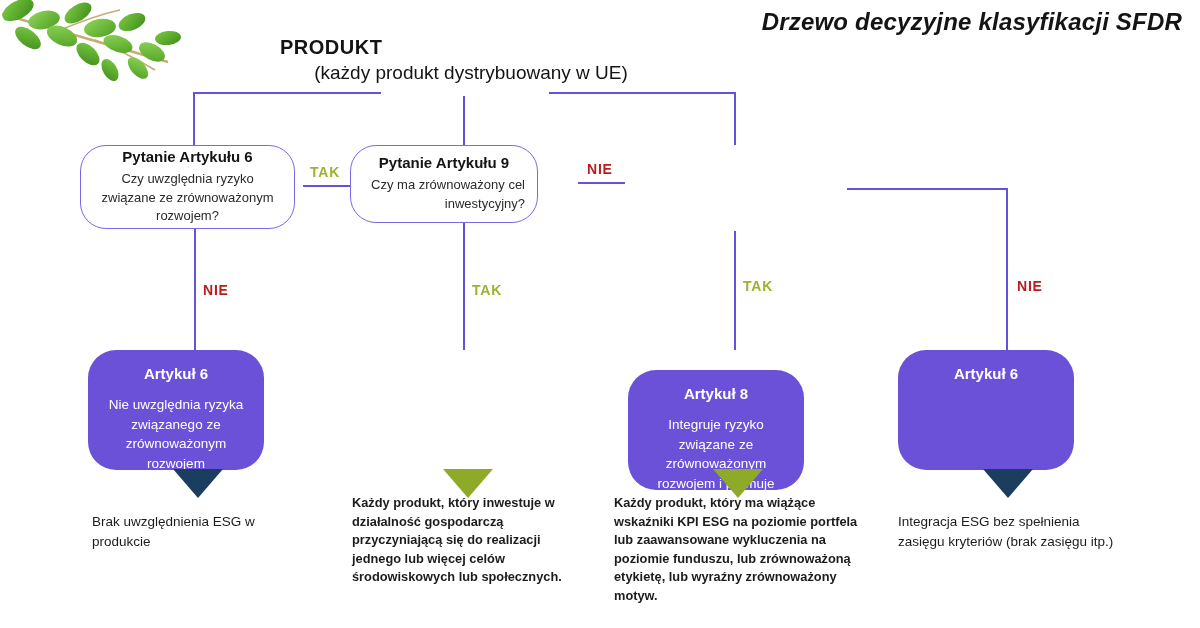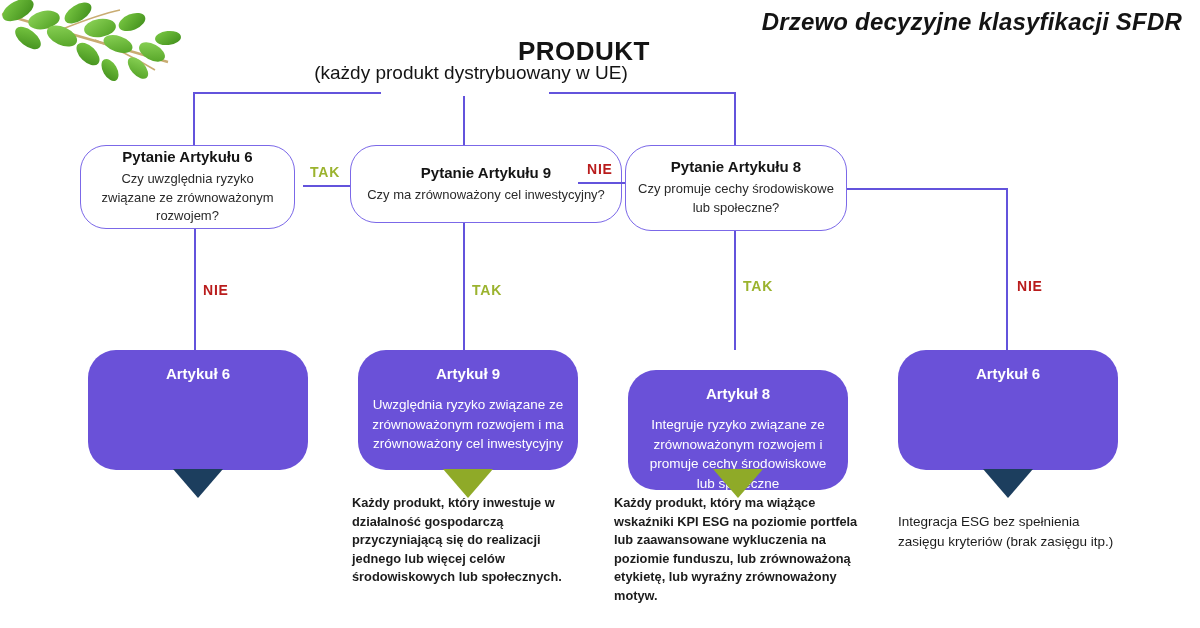--- a/index.html
+++ b/index.html
@@ -10,21 +10,21 @@
     overflow:hidden; margin:0 auto;
   }
   
   .doc-title {
     position:absolute; top:8px; right:18px; width:480px;
     font-size:24px; font-style:italic; font-weight:600; color:#141414;
     text-align:right; letter-spacing:0.2px;
   }
   .root-title {
     position:absolute; top:36px; left:280px; width:370px;
-    text-align:right; font-size:26px; font-weight:700; color:#141414;
+    text-align:left; font-size:20px; font-weight:700; color:#141414;
     letter-spacing:0.5px;
   }
   .root-subtitle {
     position:absolute; top:62px; left:236px; width:470px;
     text-align:center; font-size:19px; font-weight:400; color:#141414;
   }
   
   .leaves { position:absolute; top:0; left:0; width:192px; height:112px; }
   
   .line { position:absolute; background:#6353dc; }
@@ -37,21 +37,21 @@
   .qbox {
     position:absolute; background:#ffffff; border:1.6px solid #7b68e8;
     border-radius:26px; display:flex; flex-direction:column;
     align-items:center; justify-content:center; text-align:center;
     padding:8px 12px;
   }
   .qbox .q-title { font-size:15px; font-weight:700; color:#141414; margin-bottom:5px; }
   .qbox .q-body  { font-size:13px; font-weight:400; color:#2a2a2a; line-height:1.45; }
   
   .rbox {
-    position:absolute; width:220px; height:120px; background:#6a51d8;
+    position:absolute; width:176px; height:120px; background:#6a51d8;
     border-radius:28px; color:#ffffff; text-align:center;
     display:flex; flex-direction:column; align-items:center;
     padding:15px 14px 10px 14px;
   }
   .rbox .r-title { font-size:15px; font-weight:700; margin-bottom:13px; }
   .rbox .r-body  { font-size:13.5px; font-weight:400; line-height:1.45; }
   
   .tri {
     position:absolute; top:469px; width:0; height:0;
     border-left:25px solid transparent; border-right:25px solid transparent;
@@ -108,27 +108,23 @@
   <div class="line" style="top:92px; left:193px; width:188px; height:2px;"></div>
   <div class="line" style="top:92px; left:193px; width:2px; height:53px;"></div>
   <div class="line" style="top:96px; left:463px; width:2px; height:49px;"></div>
   <div class="line" style="top:92px; left:549px; width:187px; height:2px;"></div>
   <div class="line" style="top:92px; left:734px; width:2px; height:53px;"></div>
 
   <div class="qbox" style="left:80px; top:145px; width:215px; height:84px;">
     <div class="q-title">Pytanie Artykułu 6</div>
     <div class="q-body">Czy uwzględnia ryzyko związane ze zrównoważonym rozwojem?</div>
   </div>
-  <div class="qbox" style="left:350px; top:145px; width:272px; height:78px;text-align:right;">
+  <div class="qbox" style="left:350px; top:145px; width:188px; height:78px;text-align:right;">
     <div class="q-title">Pytanie Artykułu 9</div>
     <div class="q-body">Czy ma zrównoważony cel inwestycyjny?</div>
-  </div>
-  <div class="qbox" style="left:625px; top:145px; width:222px; height:86px;">
-    <div class="q-title">Pytanie Artykułu 8</div>
-    <div class="q-body">Czy promuje cechy środowiskowe lub społeczne?</div>
   </div>
 
   <div class="line" style="top:185px; left:303px; width:47px; height:2px;"></div>
   <div class="lbl lbl-green" style="top:164px; left:310px;">TAK</div>
 
   <div class="line" style="top:182px; left:578px; width:47px; height:2px;"></div>
   <div class="lbl lbl-navy" style="top:161px; left:587px;">NIE</div>
 
   <div class="line" style="top:188px; left:847px; width:161px; height:2px;"></div>
   <div class="line" style="top:188px; left:1006px; width:2px; height:162px;"></div>
@@ -138,35 +134,33 @@
   <div class="lbl lbl-navy" style="top:282px; left:203px;">NIE</div>
 
   <div class="line" style="top:223px; left:463px; width:2px; height:127px;"></div>
   <div class="lbl lbl-green" style="top:282px; left:472px;">TAK</div>
 
   <div class="line" style="top:231px; left:734px; width:2px; height:119px;"></div>
   <div class="lbl lbl-green" style="top:278px; left:743px;">TAK</div>
 
   <div class="rbox" style="left:88px; top:350px;">
     <div class="r-title">Artykuł 6</div>
-  </div>
-  <div class="rbox" style="left:358px; top:350px;">
-    <div class="r-title">Artykuł 9</div>
-    <div class="r-body">Uwzględnia ryzyko związane ze zrównoważonym rozwojem i ma zrównoważony cel inwestycyjny</div>
+    <div class="r-body">Nie uwzględnia ryzyka związanego ze zrównoważonym rozwojem</div>
   </div>
   <div class="rbox" style="left:628px; top:370px;">
     <div class="r-title">Artykuł 8</div>
     <div class="r-body">Integruje ryzyko związane ze zrównoważonym rozwojem i promuje cechy środowiskowe lub społeczne</div>
   </div>
   <div class="rbox" style="left:898px; top:350px;">
     <div class="r-title">Artykuł 6</div>
   </div>
 
   <div class="tri tri-navy" style="left:173px;"></div>
   <div class="tri tri-green" style="left:443px;"></div>
   <div class="tri tri-green" style="left:713px;"></div>
   <div class="tri tri-navy" style="left:983px;"></div>
 
+  <div class="note note-regular" style="left:92px;  top:512px; width:212px;">Brak uwzględnienia ESG w produkcie</div>
   <div class="note note-bold" style="left:352px; top:494px; width:232px;">Każdy produkt, który inwestuje w działalność gospodarczą przyczyniającą się do realizacji jednego lub więcej celów środowiskowych lub społecznych.</div>
   <div class="note note-bold" style="left:614px; top:494px; width:250px;">Każdy produkt, który ma wiążące wskaźniki KPI ESG na poziomie portfela lub zaawansowane wykluczenia na poziomie funduszu, lub zrównoważoną etykietę, lub wyraźny zrównoważony motyw.</div>
   <div class="note note-regular" style="left:898px; top:512px; width:222px;">Integracja ESG bez spełnienia zasięgu kryteriów (brak zasięgu itp.)</div>
 
 </div>
 
 </body></html>

